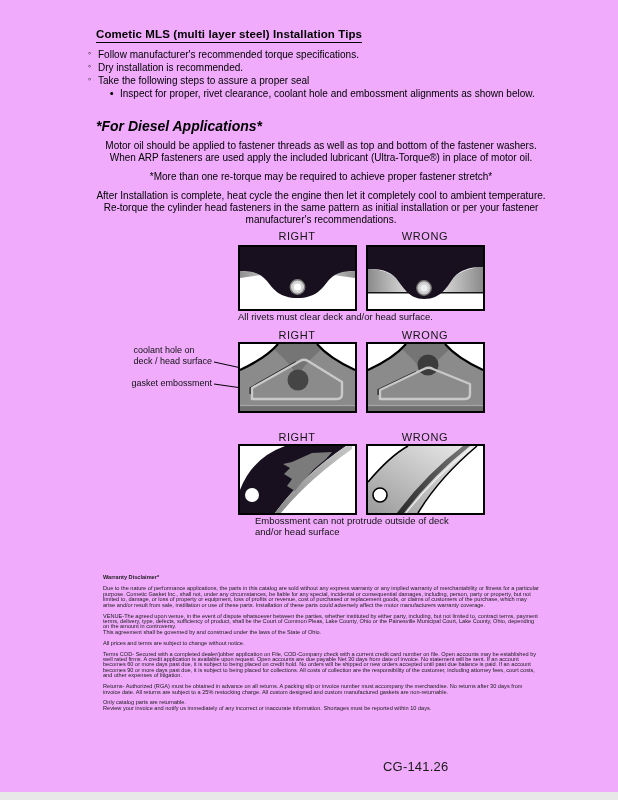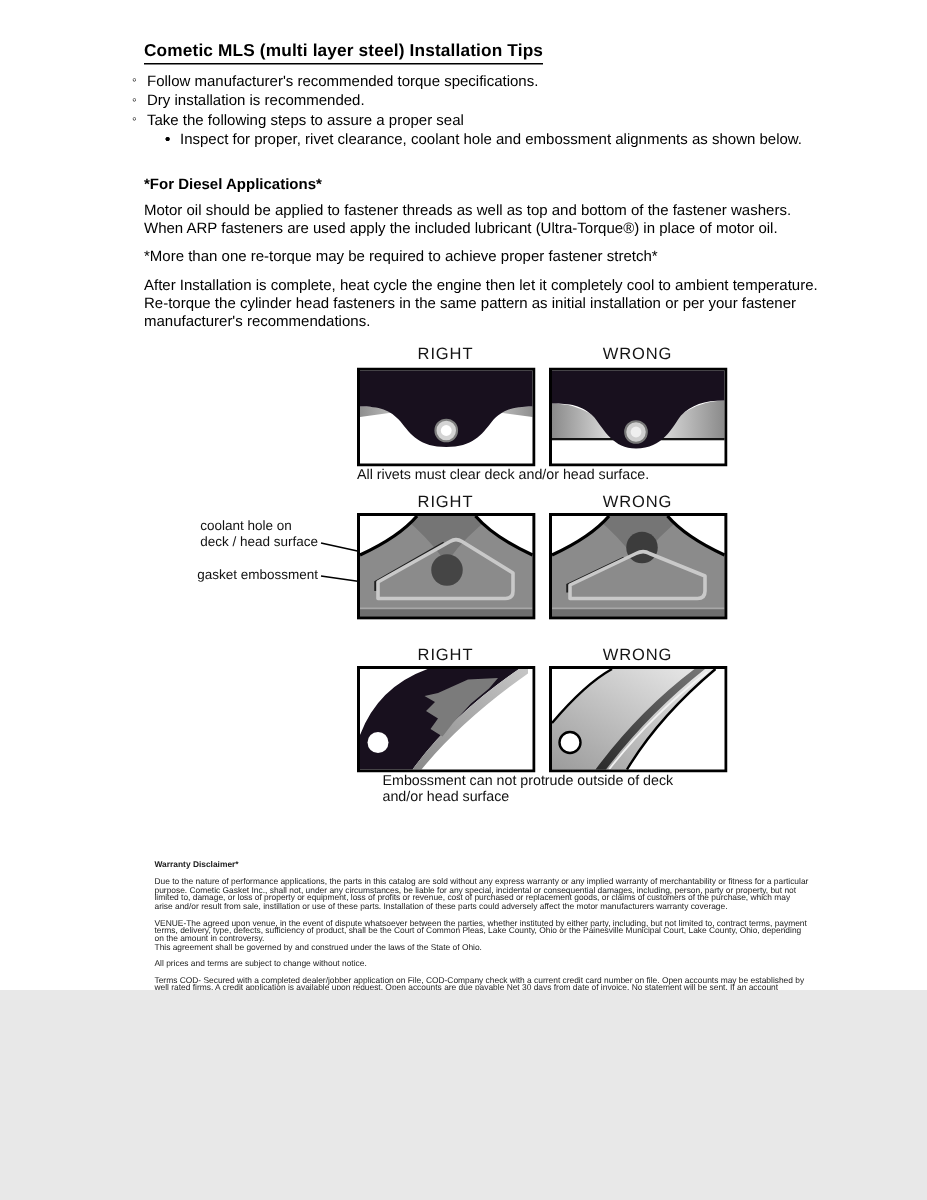--- a/index.html
+++ b/index.html
@@ -1,34 +1,34 @@
 <!DOCTYPE html>
 <html><head>
 <meta charset="utf-8">
 <style>
   html,body{margin:0;padding:0;background:#e8e8e8;}
   .page{
-    position:relative;width:618px;height:660px;background:#ffffff;overflow:hidden;
+    position:relative;width:618px;height:792px;background:#f0abfc;overflow:hidden;
     font-family:"Liberation Sans", sans-serif;color:#000;
   }
   
   .header{position:absolute;left:88px;top:24px;width:470px;}
   .title{
     display:inline-block;margin:0 0 5px 8px;font-size:11.5px;font-weight:bold;
     border-bottom:1.6px solid #000;padding-bottom:1.5px;letter-spacing:.1px;
   }
   .bullets{list-style:none;margin:0;padding:0;font-size:10px;line-height:13.2px;}
   .bullets li{position:relative;padding-left:10px;}
   .bullets li.sub{margin-left:22px;}
   .marker{position:absolute;left:0;top:0;}
   .marker.open{font-size:9px;top:-0.5px;}
   
   .diesel{position:absolute;left:96px;top:118px;width:450px;}
-  .diesel h2{margin:0 0 6px 0;font-size:10px;font-weight:bold;}
-  .diesel p{margin:0 0 7px 0;font-size:10px;line-height:12px;}
+  .diesel h2{margin:0 0 6px 0;font-size:14px;font-weight:bold;font-style:italic;}
+  .diesel p{margin:0 0 7px 0;font-size:10px;line-height:12px;text-align:center;}
   
   .figures{position:absolute;left:0;top:225px;width:618px;height:330px;}
   .fig-label{
     position:absolute;transform:translateX(-50%);font-size:11px;color:#141414;
     letter-spacing:.6px;white-space:nowrap;
   }
   .fig-box{position:absolute;width:119px;}
   .fig-box svg{display:block;}
   .fig-caption{position:absolute;font-size:9.5px;line-height:10.5px;white-space:pre-line;color:#111;}
   .annotation{position:absolute;font-size:9px;line-height:10.5px;white-space:pre-line;color:#111;}

